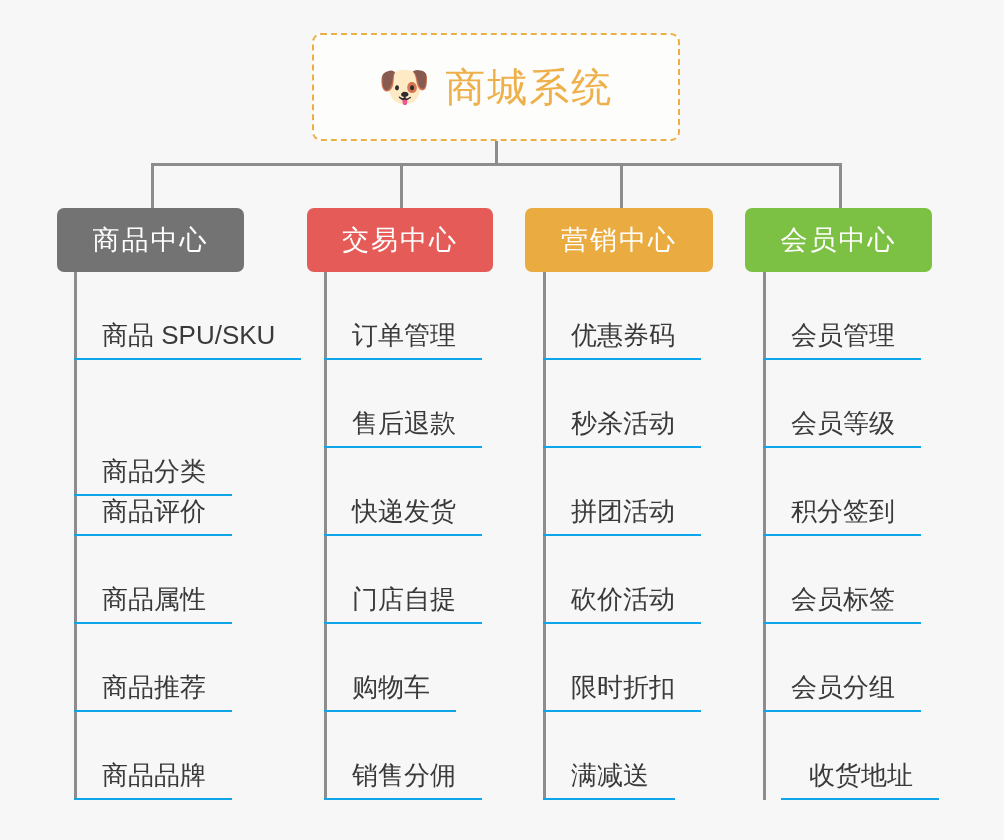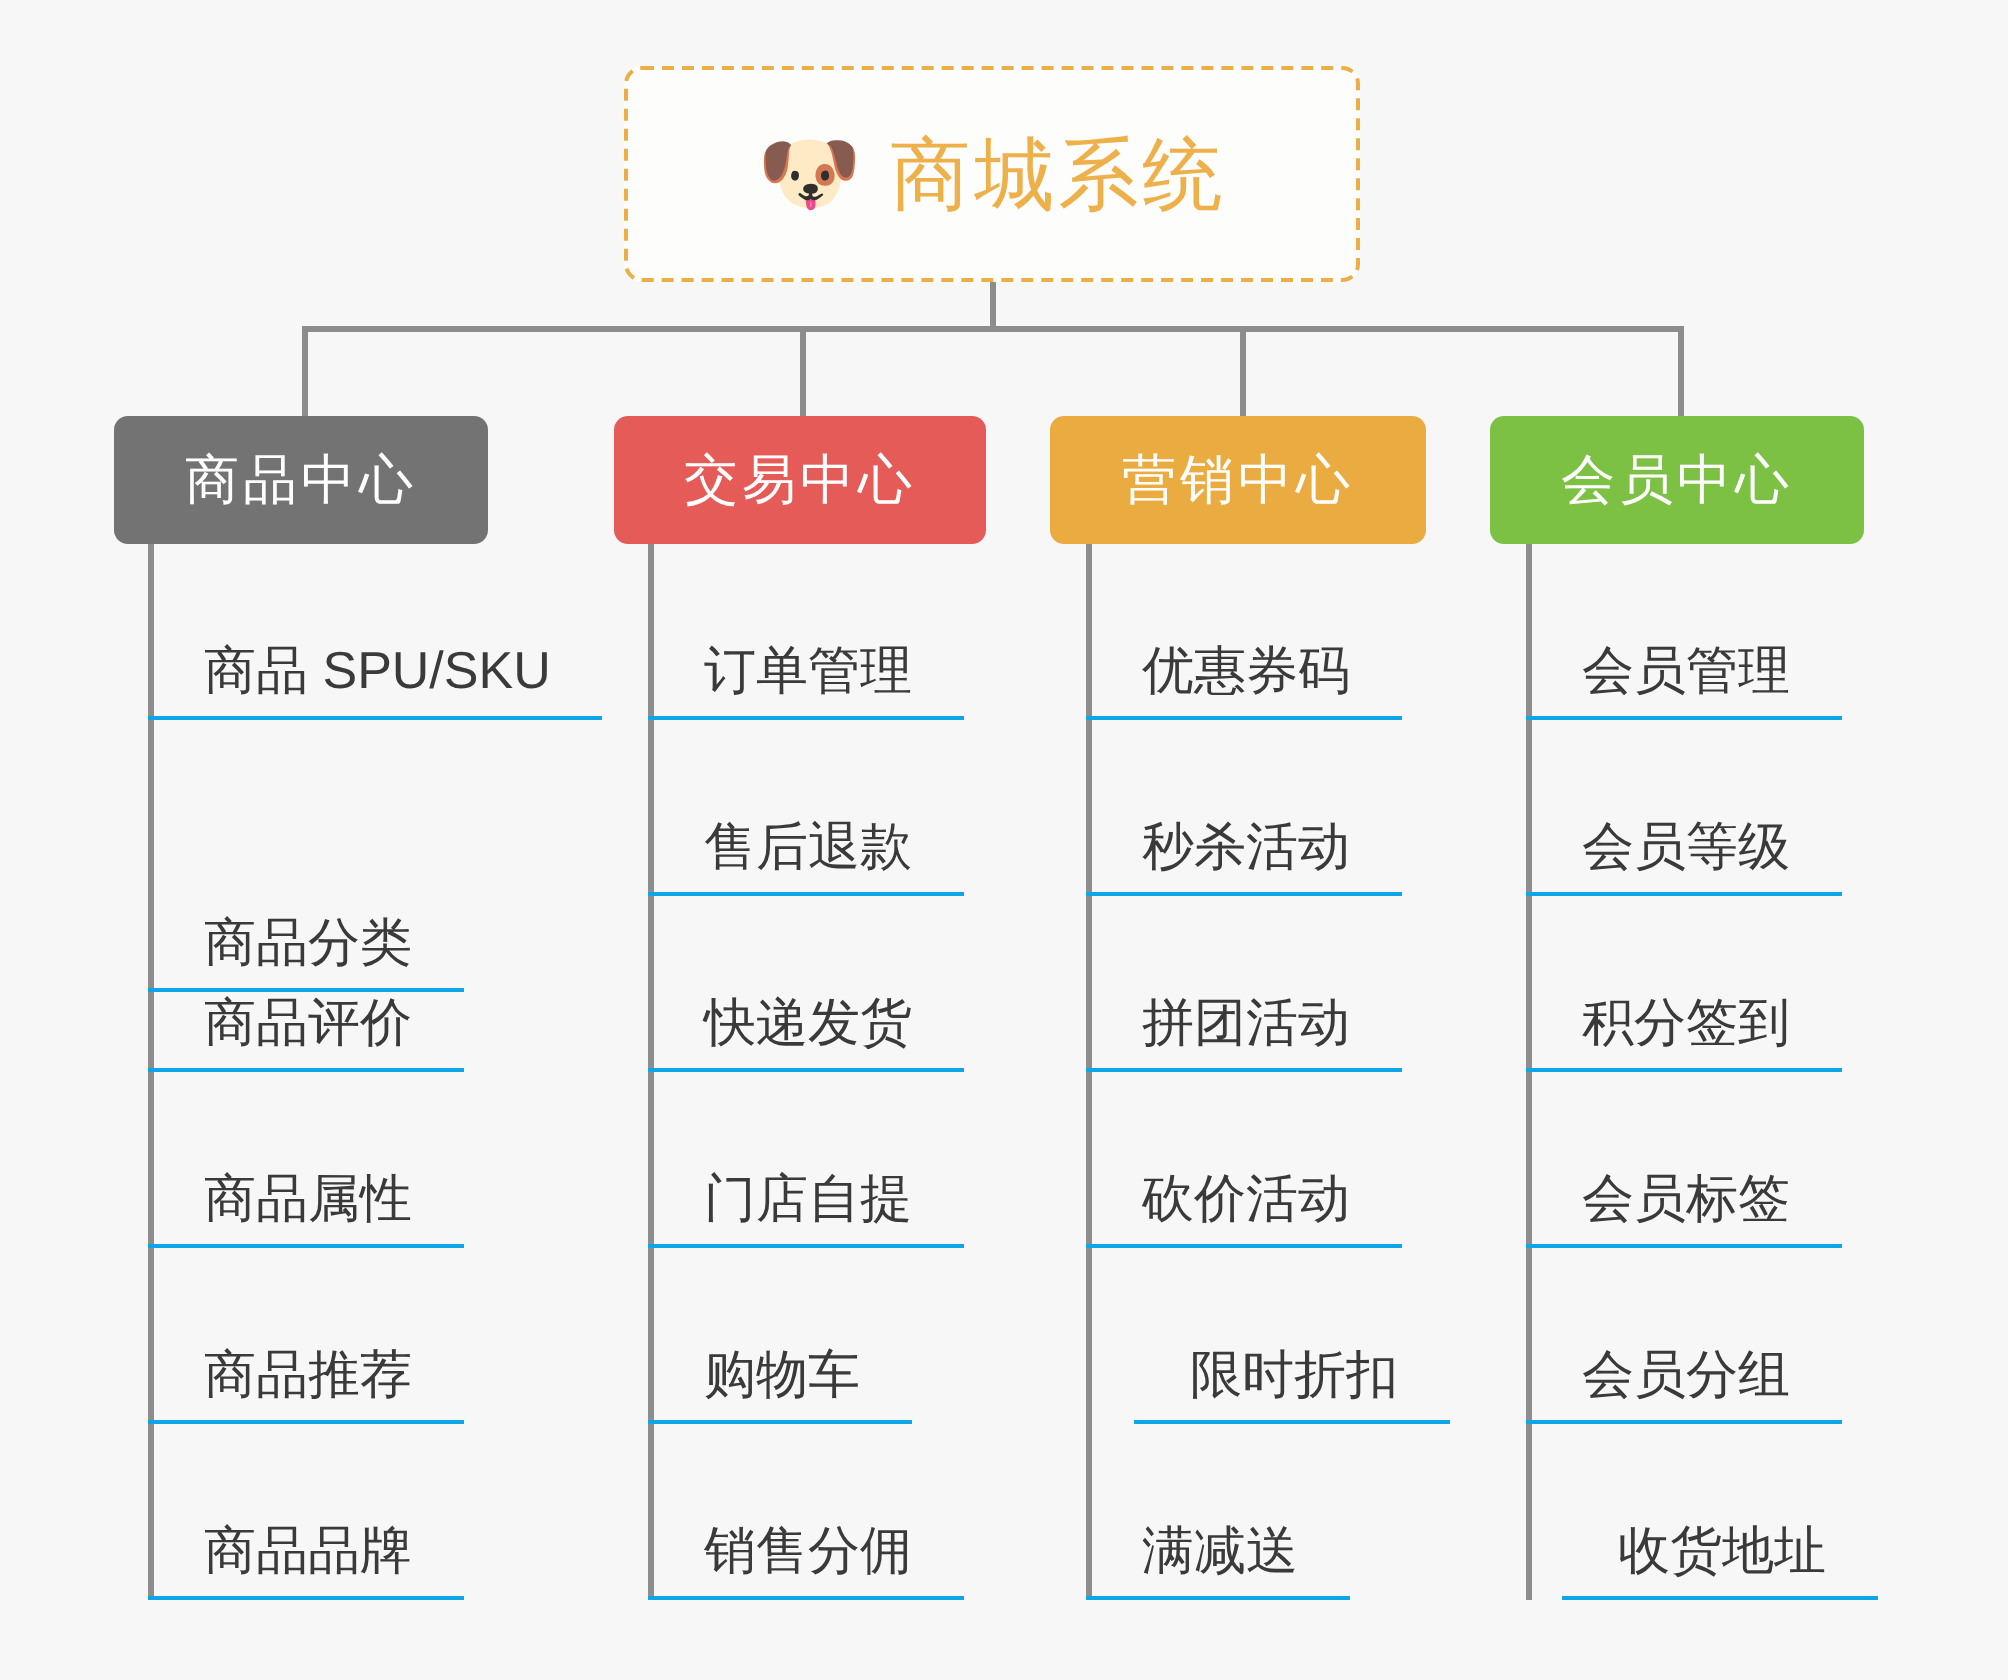--- a/index.html
+++ b/index.html
@@ -195,21 +195,21 @@
         </div>
         <div class="leaf" style="top: 88px;">
           <span class="leaf-inner">秒杀活动</span>
         </div>
         <div class="leaf" style="top: 176px;">
           <span class="leaf-inner">拼团活动</span>
         </div>
         <div class="leaf" style="top: 264px;">
           <span class="leaf-inner">砍价活动</span>
         </div>
-        <div class="leaf" style="top: 352px; margin-left: 24px;">
+        <div class="leaf" style="top: 352px;">
           <span class="leaf-inner">限时折扣</span>
         </div>
         <div class="leaf" style="top: 440px;">
           <span class="leaf-inner">满减送</span>
         </div>
       </div>
       <div class="conn conn-drop" style="left: 839px;"></div>
       <div class="cat-box" style="left: 745px; width: 187px; background: rgb(124, 193, 68);">
         <span>会员中心</span>
       </div>

